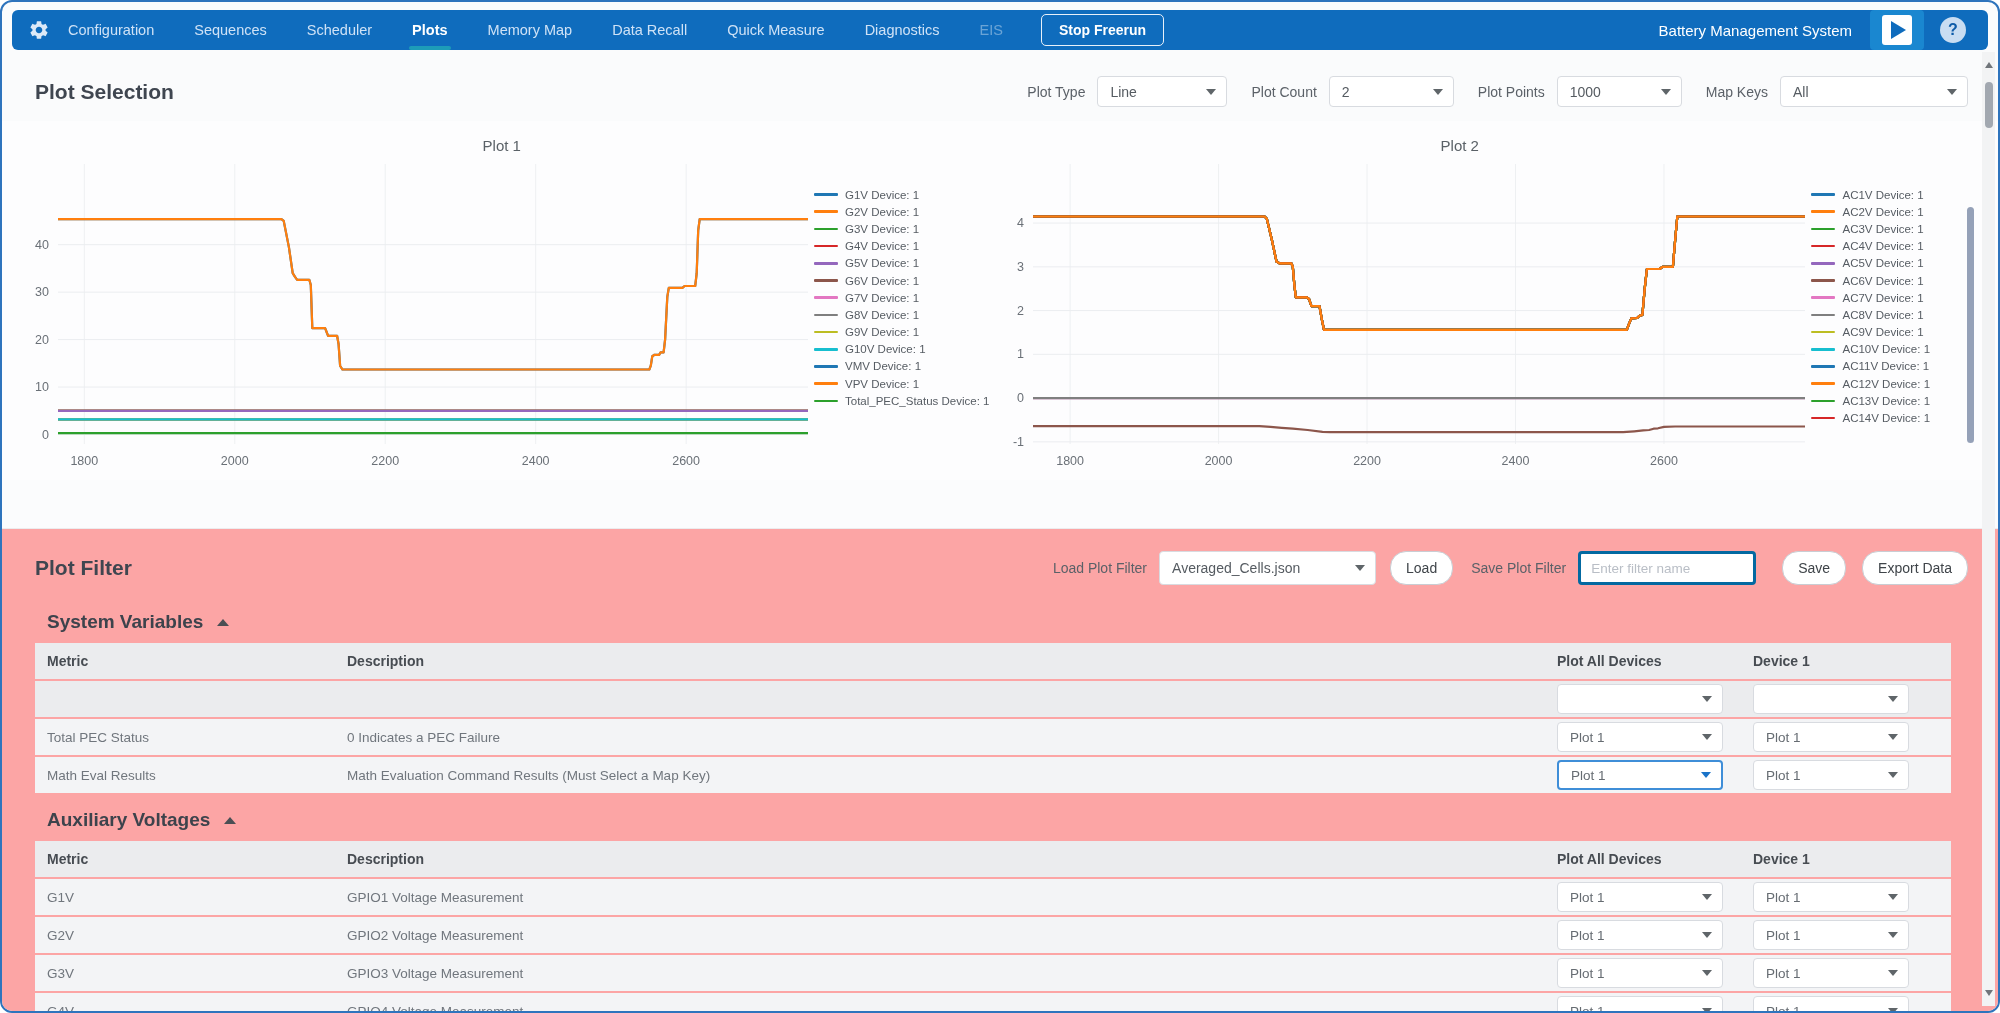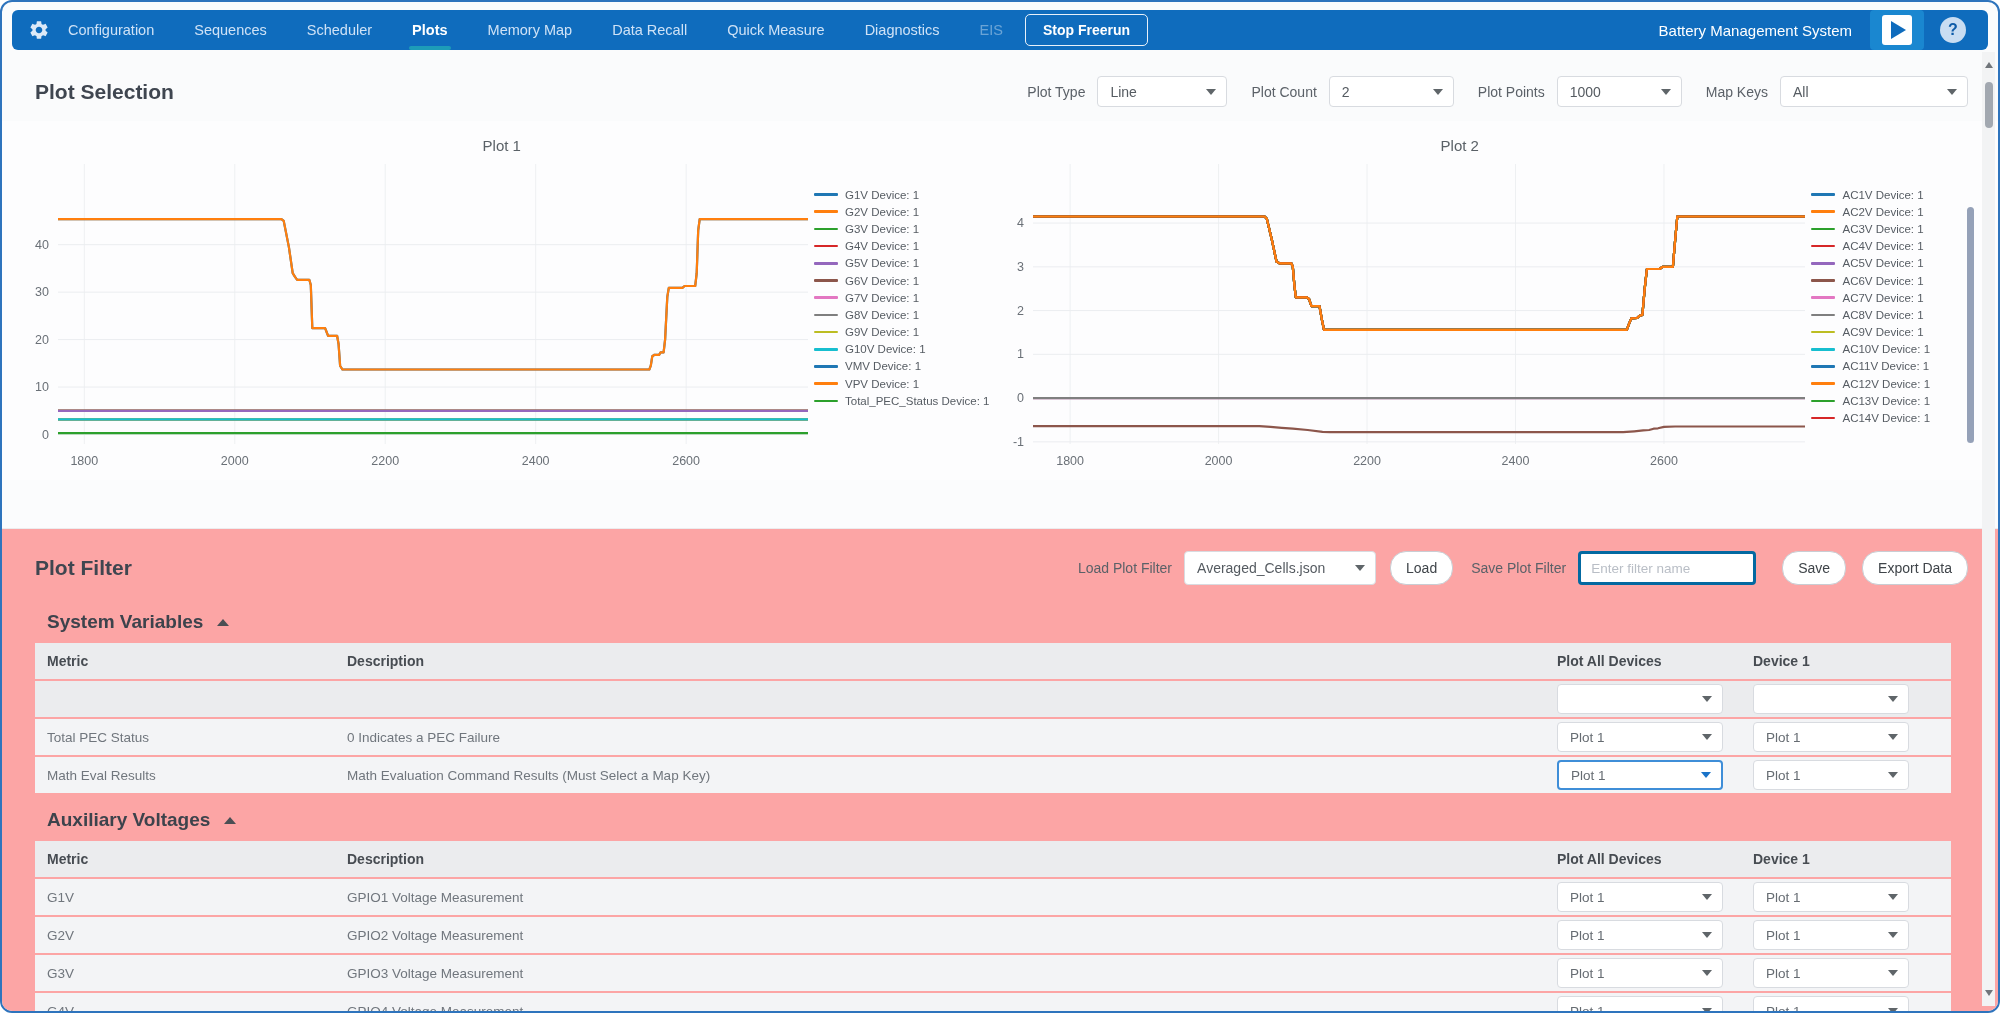--- a/index.html
+++ b/index.html
@@ -16,21 +16,21 @@
   .gear{ width:22px; height:22px; margin-right:18px; flex:0 0 auto; }
   .nav-items{ display:flex; align-items:center; gap:40px; }
   .nav-item{ position:relative; color:#cfe2f6; font-size:14.5px; height:40px; line-height:40px; cursor:default; white-space:nowrap;}
   .nav-item.active{ color:#fff; font-weight:bold; }
   .nav-item.active::after{
     content:""; position:absolute; left:50%; transform:translateX(-50%);
     bottom:0; width:42px; height:4px; border-radius:3px; background:#1d9cb8;
   }
   .nav-item.disabled{ color:rgba(255,255,255,.38); }
   .stop-btn{
-    margin-left:22px; background:transparent; border:1px solid rgba(255,255,255,.9);
+    margin-left:38px; background:transparent; border:1px solid rgba(255,255,255,.9);
     color:#fff; font-weight:bold; font-size:14px; padding:7px 17px; border-radius:5px;
     font-family:inherit;
   }
   .nav-right{ margin-left:auto; display:flex; align-items:center; }
   .brand{ color:#fff; font-size:15px; margin-right:18px; white-space:nowrap; }
   .play-tile{ width:54px; height:40px; background:#1a87d0; border-radius:4px; display:flex; align-items:center; justify-content:center; }
   .play-sq{ width:30px; height:30px; background:#fff; border-radius:3px; display:flex; align-items:center; justify-content:center; }
   .play-tri{ width:0; height:0; border-top:9px solid transparent; border-bottom:9px solid transparent; border-left:15px solid #0f6cbd; margin-left:3px;}
   .help-circle{
     width:26px; height:26px; border-radius:50%; background:#c9ddf2;
@@ -358,21 +358,21 @@
           </div>
         </div>
       </div>
     </section>
 
   <div class="lower">
     <div class="filter-bar">
       <span class="h1">Plot Filter</span>
       <div class="filter-controls">
         <span class="f-label" style="margin-right:12px;">Load Plot Filter</span>
-        <div class="sel" style="width:192px;height:34px;">
+        <div class="sel" style="width:217px;height:34px;">
           <span class="val">Averaged_Cells.json</span>
           <span class="caret"></span>
         </div>
         <button class="btn" style="margin-left:14px;">Load</button>
         <span class="f-label" style="margin:0 12px 0 18px;">Save Plot Filter</span>
         <input class="f-input" placeholder="Enter filter name" style="">
         <button class="btn" style="margin-left:26px;">Save</button>
         <button class="btn" style="margin-left:16px;">Export Data</button>
       </div>
     </div>

